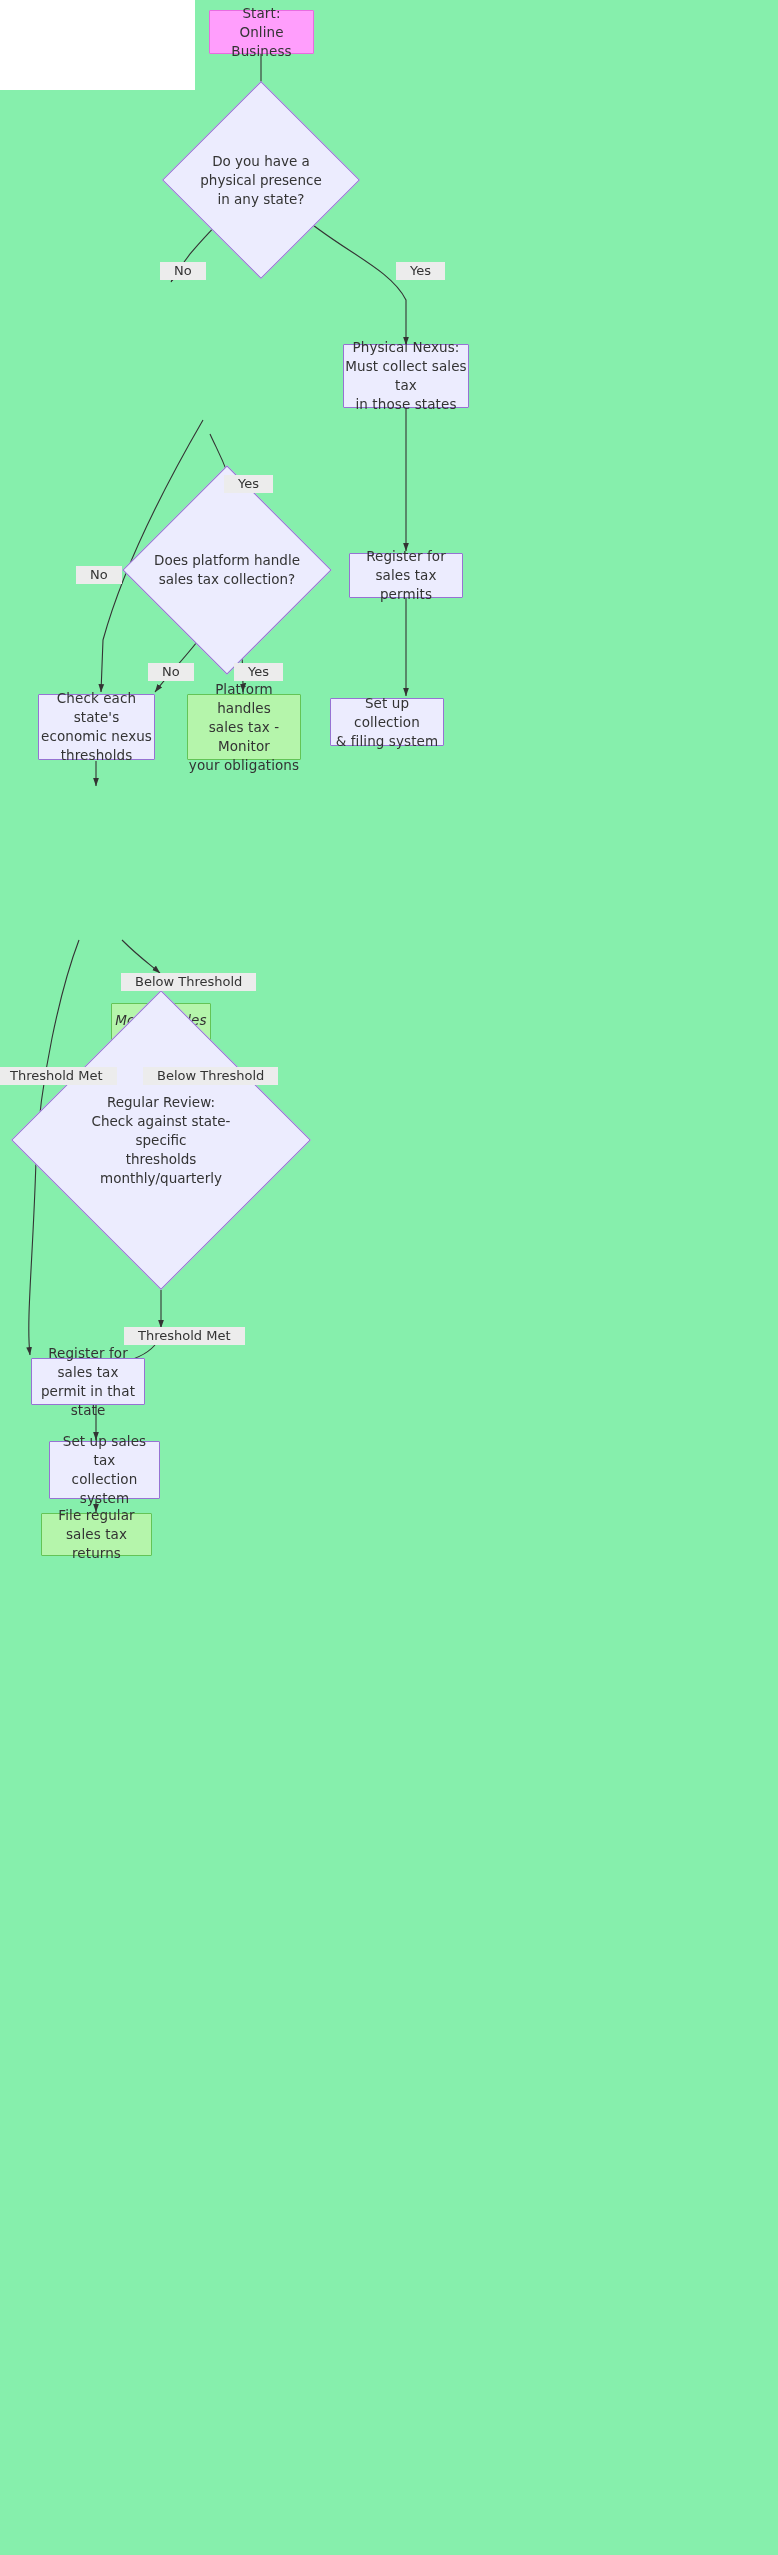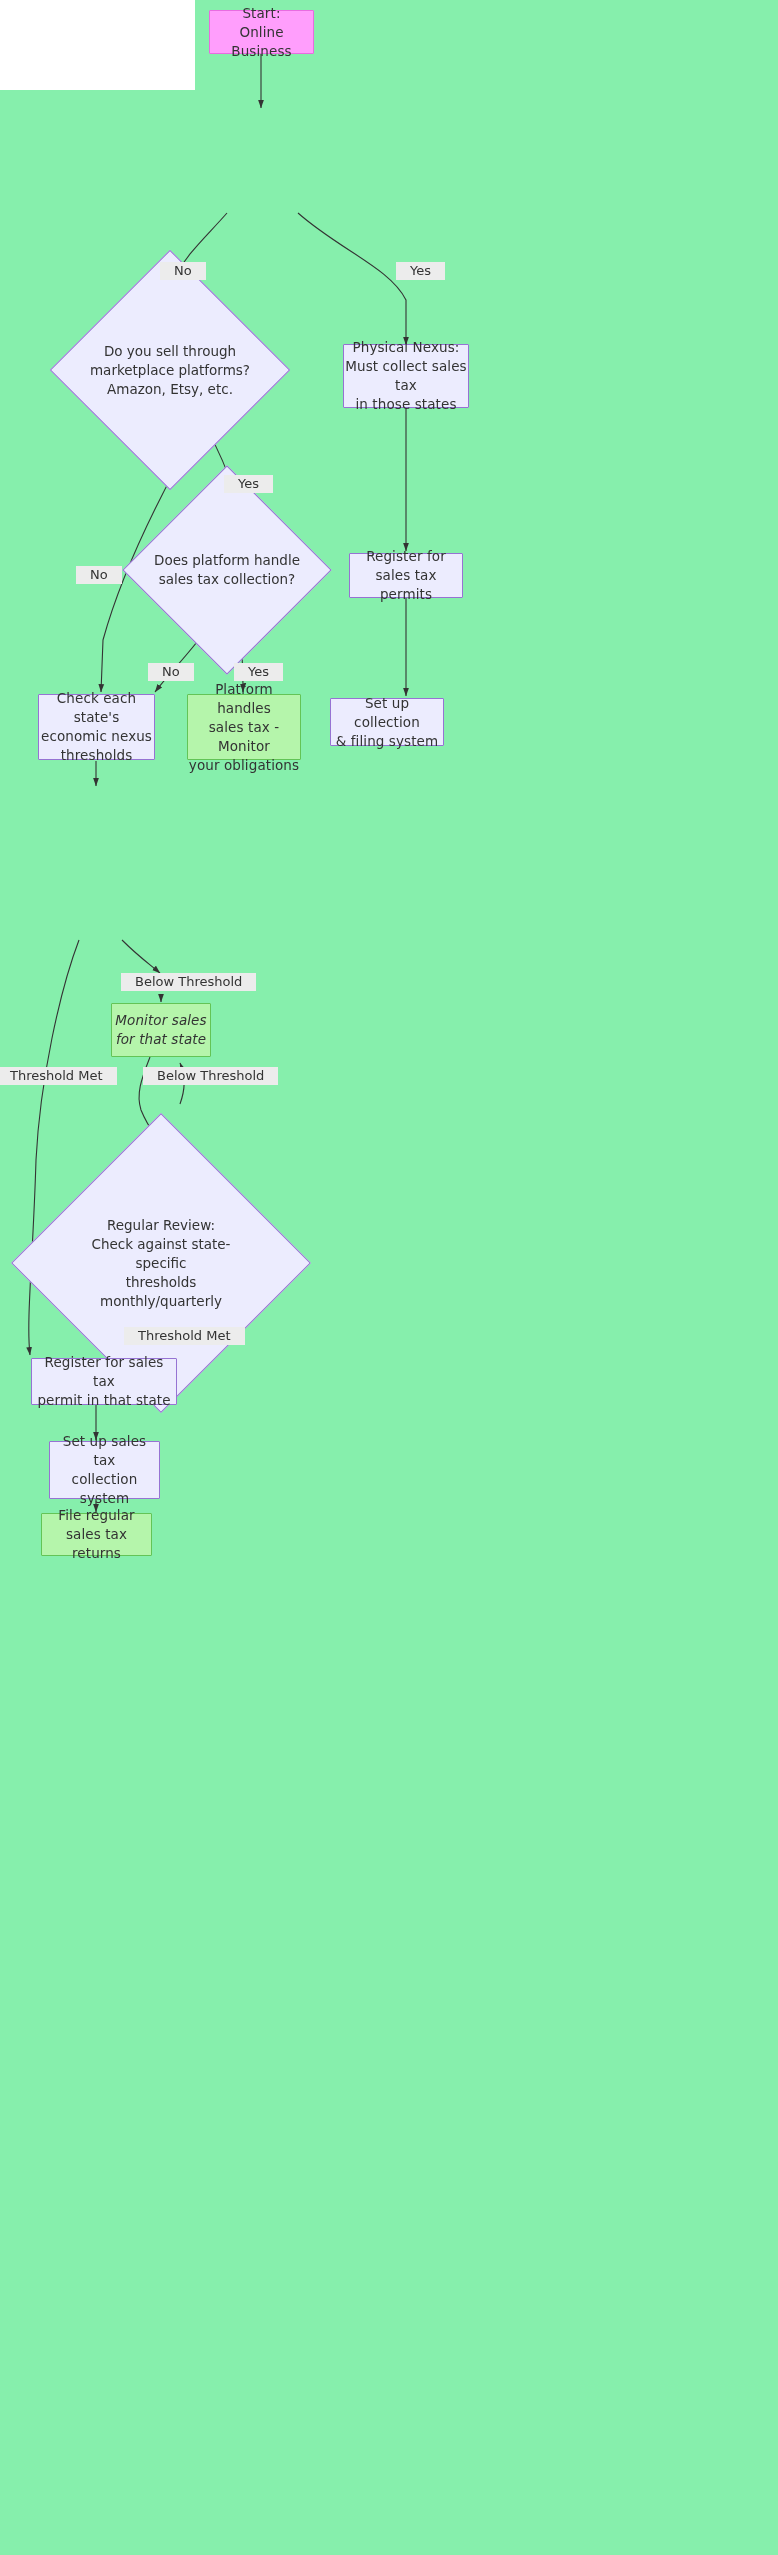--- a/index.html
+++ b/index.html
@@ -57,27 +57,27 @@
       <path d="M161,1290 L161,1328"></path>
       <path d="M155,1345 C146,1355 135,1360 118,1362"></path>
       <path d="M96,1404 L96,1440"></path>
       <path d="M96,1483 L96,1512"></path>
     </g>
   </svg>
 
   <div class="node rect pink" style="left:209px;top:10px;width:105px;height:44px;">Start:
 Online Business</div>
 
+  <div class="diamond-wrap" style="left:191px;top:110px;width:140px;height:140px;">
+    <div class="diamond-shape"></div>
+    <div class="diamond-text">Do you have a
+physical presence
+in any state?</div>
+  </div>
 
-  <div class="diamond-wrap" style="left:85px;top:285px;width:170px;height:170px;">
-    <div class="diamond-shape"></div>
-    <div class="diamond-text">Do you sell through
-marketplace platforms?
-Amazon, Etsy, etc.</div>
-  </div>
 
   <div class="node rect lav" style="left:343px;top:344px;width:126px;height:64px;">Physical Nexus:
 Must collect sales tax
 in those states</div>
 
   <div class="diamond-wrap" style="left:153px;top:496px;width:148px;height:148px;">
     <div class="diamond-shape"></div>
     <div class="diamond-text">Does platform handle
 sales tax collection?</div>
   </div>
@@ -93,30 +93,30 @@
 sales tax - Monitor
 your obligations</div>
 
   <div class="node rect lav" style="left:330px;top:698px;width:114px;height:48px;">Set up collection
 &amp; filing system</div>
 
 
   <div class="node rect grn" style="left:111px;top:1003px;width:100px;height:54px;font-style:italic;">Monitor sales
 for that state</div>
 
-  <div class="diamond-wrap" style="left:55px;top:1157px;width:212px;height:212px;">
+  <div class="diamond-wrap" style="left:55px;top:1034px;width:212px;height:212px;">
     <div class="diamond-shape"></div>
     <div class="diamond-text">Regular Review:
 Check against state-
 specific
 thresholds
 monthly/quarterly</div>
   </div>
 
-  <div class="node rect lav" style="left:31px;top:1358px;width:146px;height:47px;">Register for sales tax
+  <div class="node rect lav" style="left:31px;top:1358px;width:114px;height:47px;">Register for sales tax
 permit in that state</div>
 
   <div class="node rect lav" style="left:49px;top:1441px;width:111px;height:58px;">Set up sales tax
 collection system</div>
 
   <div class="node rect grn" style="left:41px;top:1513px;width:111px;height:43px;">File regular
 sales tax returns</div>
 
   <div class="elabel" style="left:160px;top:262px;">No</div>
   <div class="elabel" style="left:396px;top:262px;">Yes</div>

